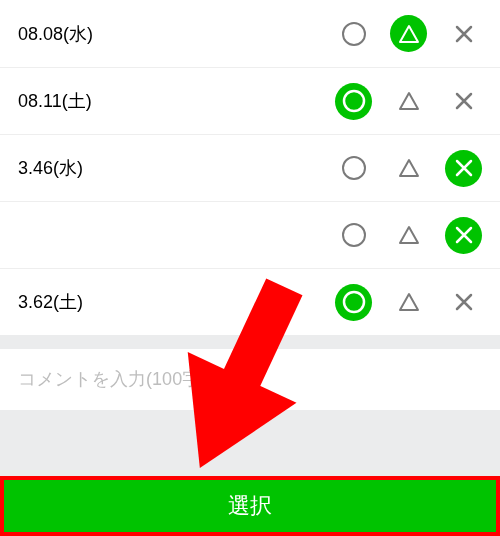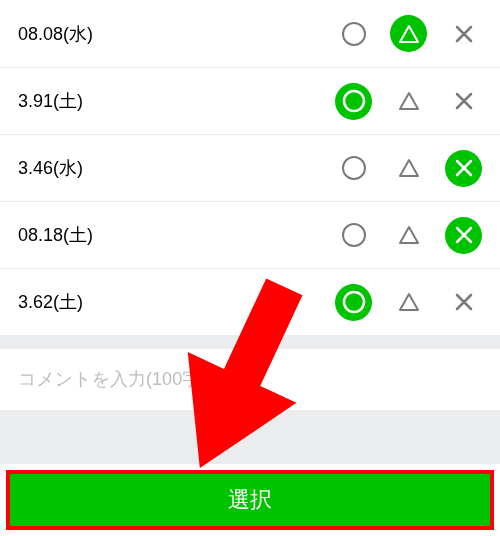--- a/index.html
+++ b/index.html
@@ -59,21 +59,20 @@
       font-size: 18px;
       color: #bdbdbd;
       outline: none;
       background: transparent;
     }
     .comment-input::placeholder { color: #bdbdbd; }
 
     .submit-wrap {
       position: absolute;
       left: 0; right: 0; bottom: 0;
-      padding: 6px;
       background: #fff;
     }
     .submit-btn {
       width: 100%;
       height: 60px;
       background: #00c300;
       color: #fff;
       border: 4px solid #ff0000;
       font-size: 22px;
       cursor: pointer;
@@ -112,21 +111,21 @@
       </div>
       <div class="opt unselected">
         <svg width="22" height="22" viewBox="0 0 22 22">
             <path d="M4 4 L18 18 M18 4 L4 18" stroke="#7a7a7a" stroke-width="2.5" stroke-linecap="round"></path>
           </svg>
       </div>
     </div>
   </div>
 
   <div class="row">
-    <div class="date">3.91(土)</div>
+    <div class="date">08.11(土)</div>
     <div class="options">
       <div class="opt selected">
         <svg width="28" height="28" viewBox="0 0 28 28">
             <circle cx="14" cy="14" r="10" fill="none" stroke="#fff" stroke-width="2.5"></circle>
           </svg>
       </div>
       <div class="opt unselected">
         <svg width="24" height="24" viewBox="0 0 24 24">
             <path d="M12 4 L21 20 L3 20 Z" fill="none" stroke="#7a7a7a" stroke-width="2" stroke-linejoin="round"></path>
           </svg>
@@ -154,21 +153,20 @@
       </div>
       <div class="opt selected">
         <svg width="22" height="22" viewBox="0 0 22 22">
             <path d="M4 4 L18 18 M18 4 L4 18" stroke="#fff" stroke-width="2.5" stroke-linecap="round"></path>
           </svg>
       </div>
     </div>
   </div>
 
   <div class="row">
-    <div class="date">08.18(土)</div>
     <div class="options">
       <div class="opt unselected">
         <svg width="28" height="28" viewBox="0 0 28 28">
             <circle cx="14" cy="14" r="11" fill="none" stroke="#7a7a7a" stroke-width="2"></circle>
           </svg>
       </div>
       <div class="opt unselected">
         <svg width="24" height="24" viewBox="0 0 24 24">
             <path d="M12 4 L21 20 L3 20 Z" fill="none" stroke="#7a7a7a" stroke-width="2" stroke-linejoin="round"></path>
           </svg>

